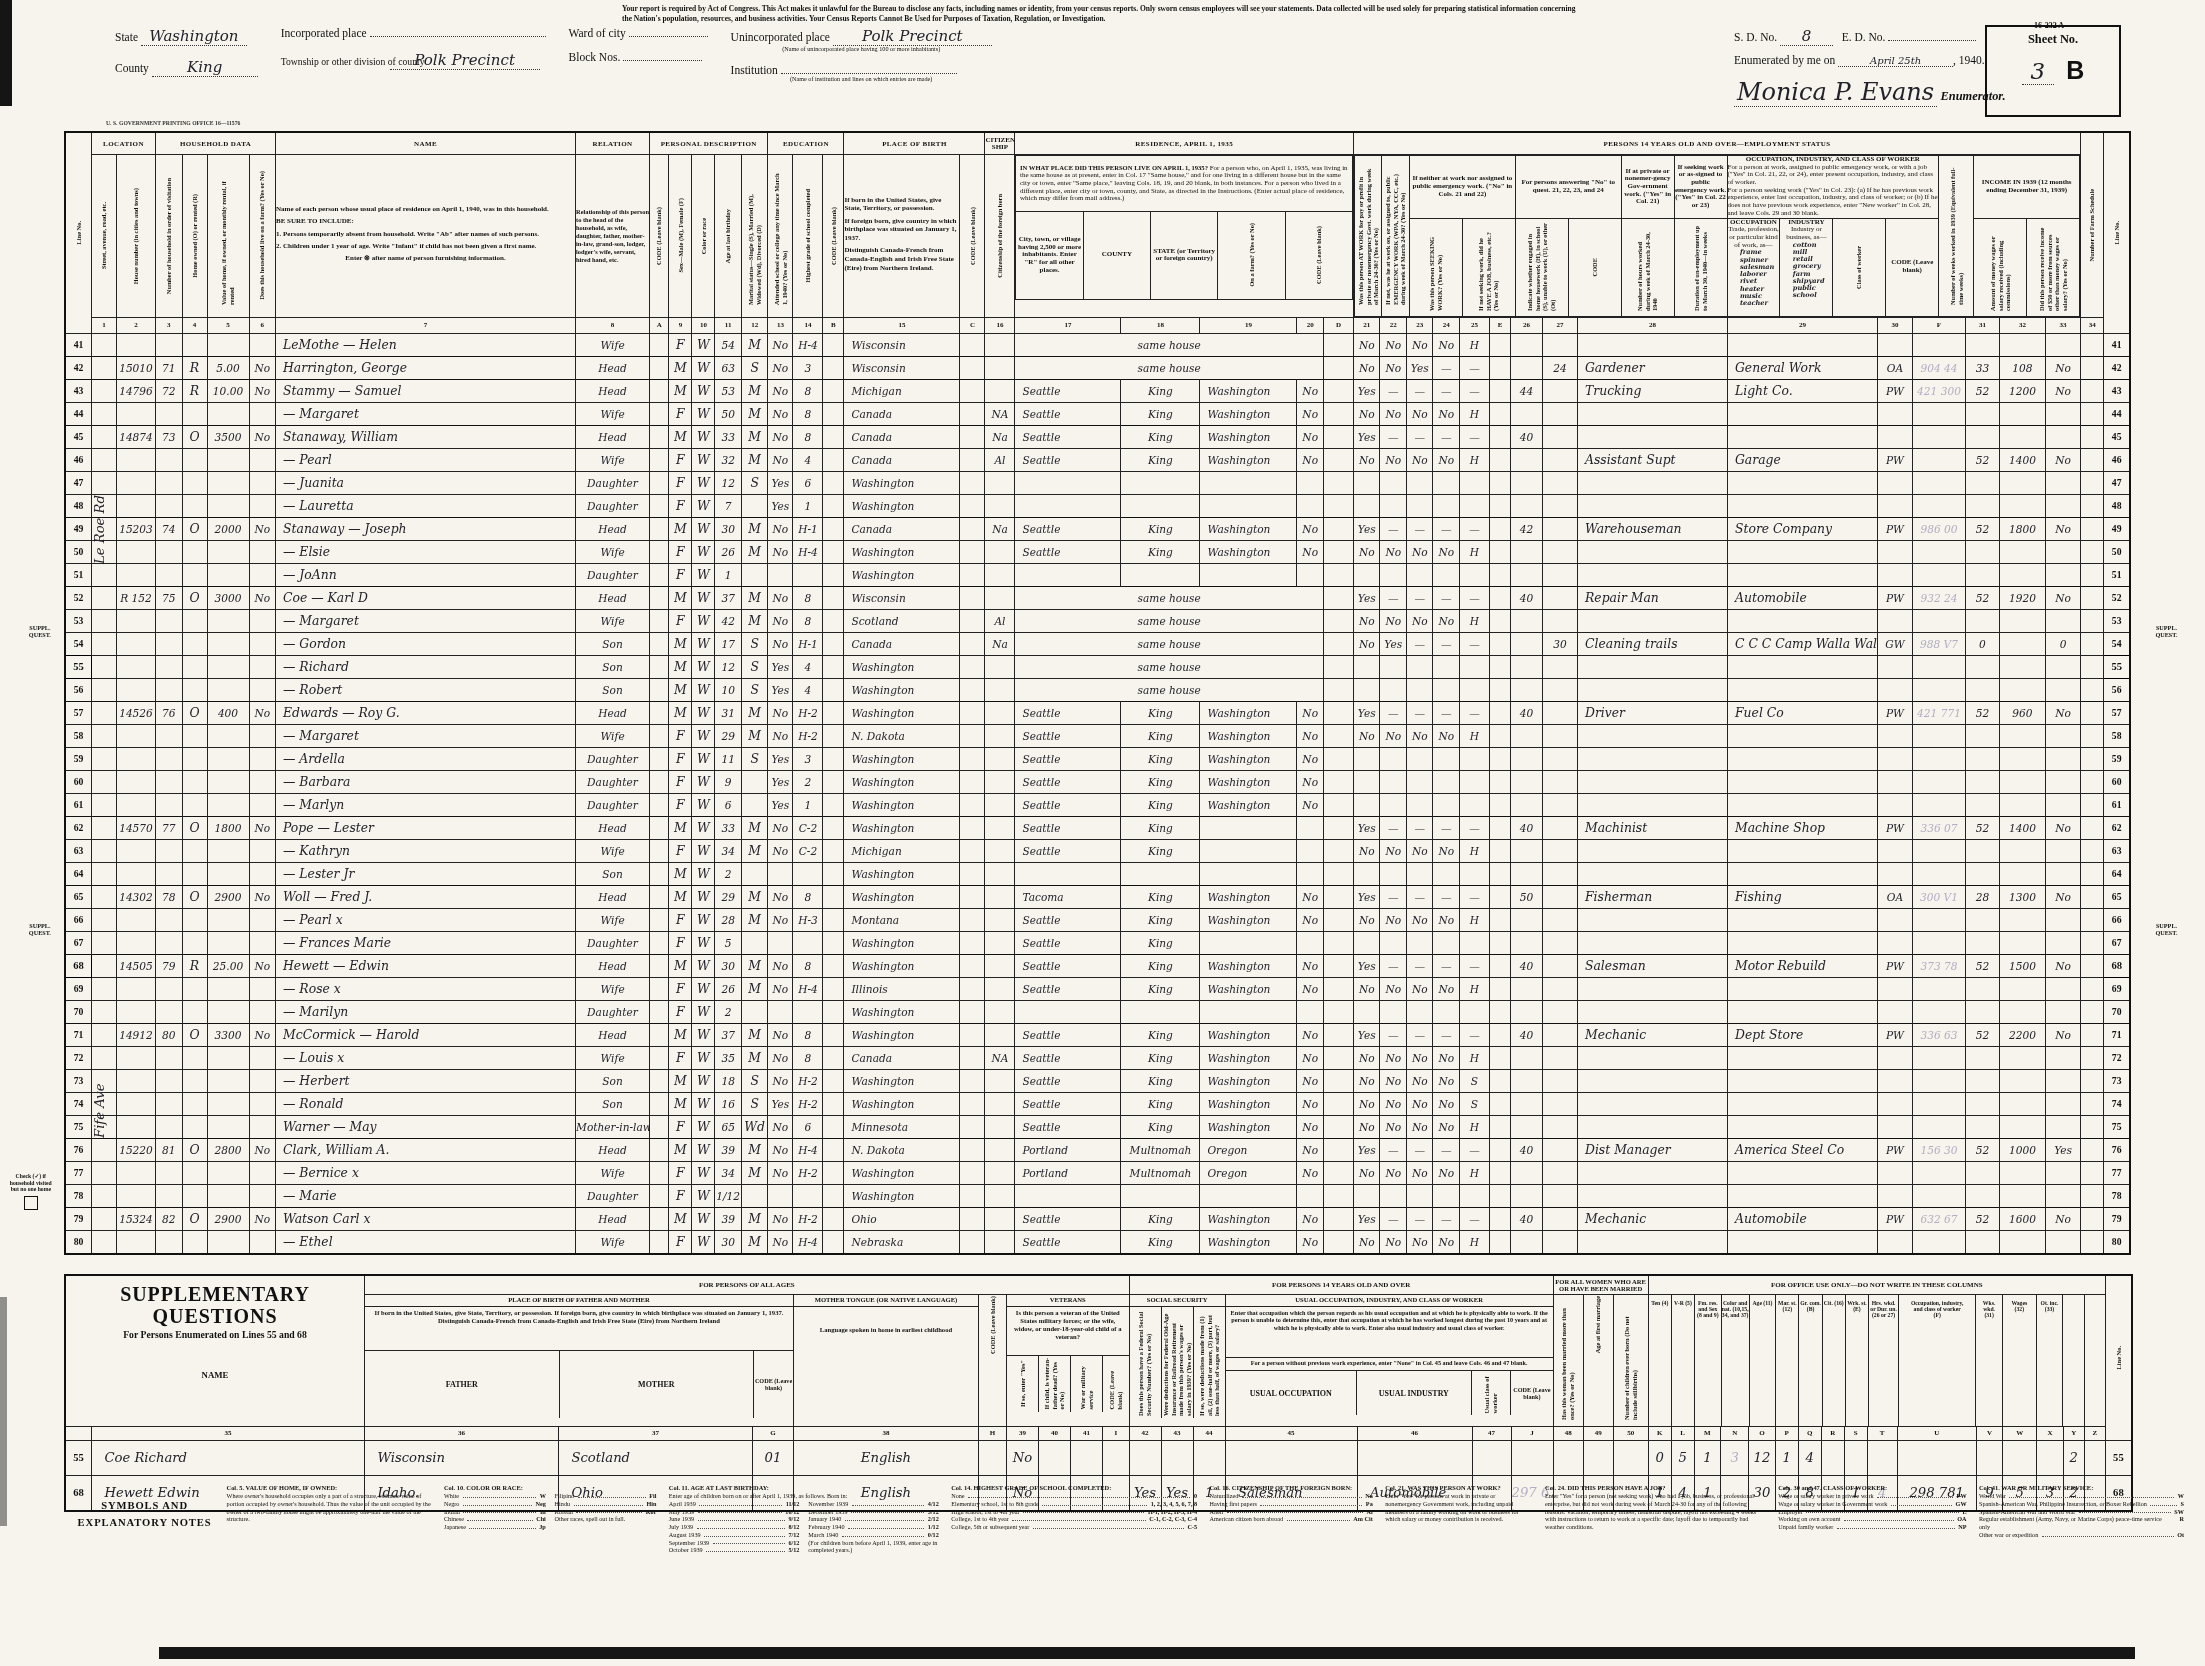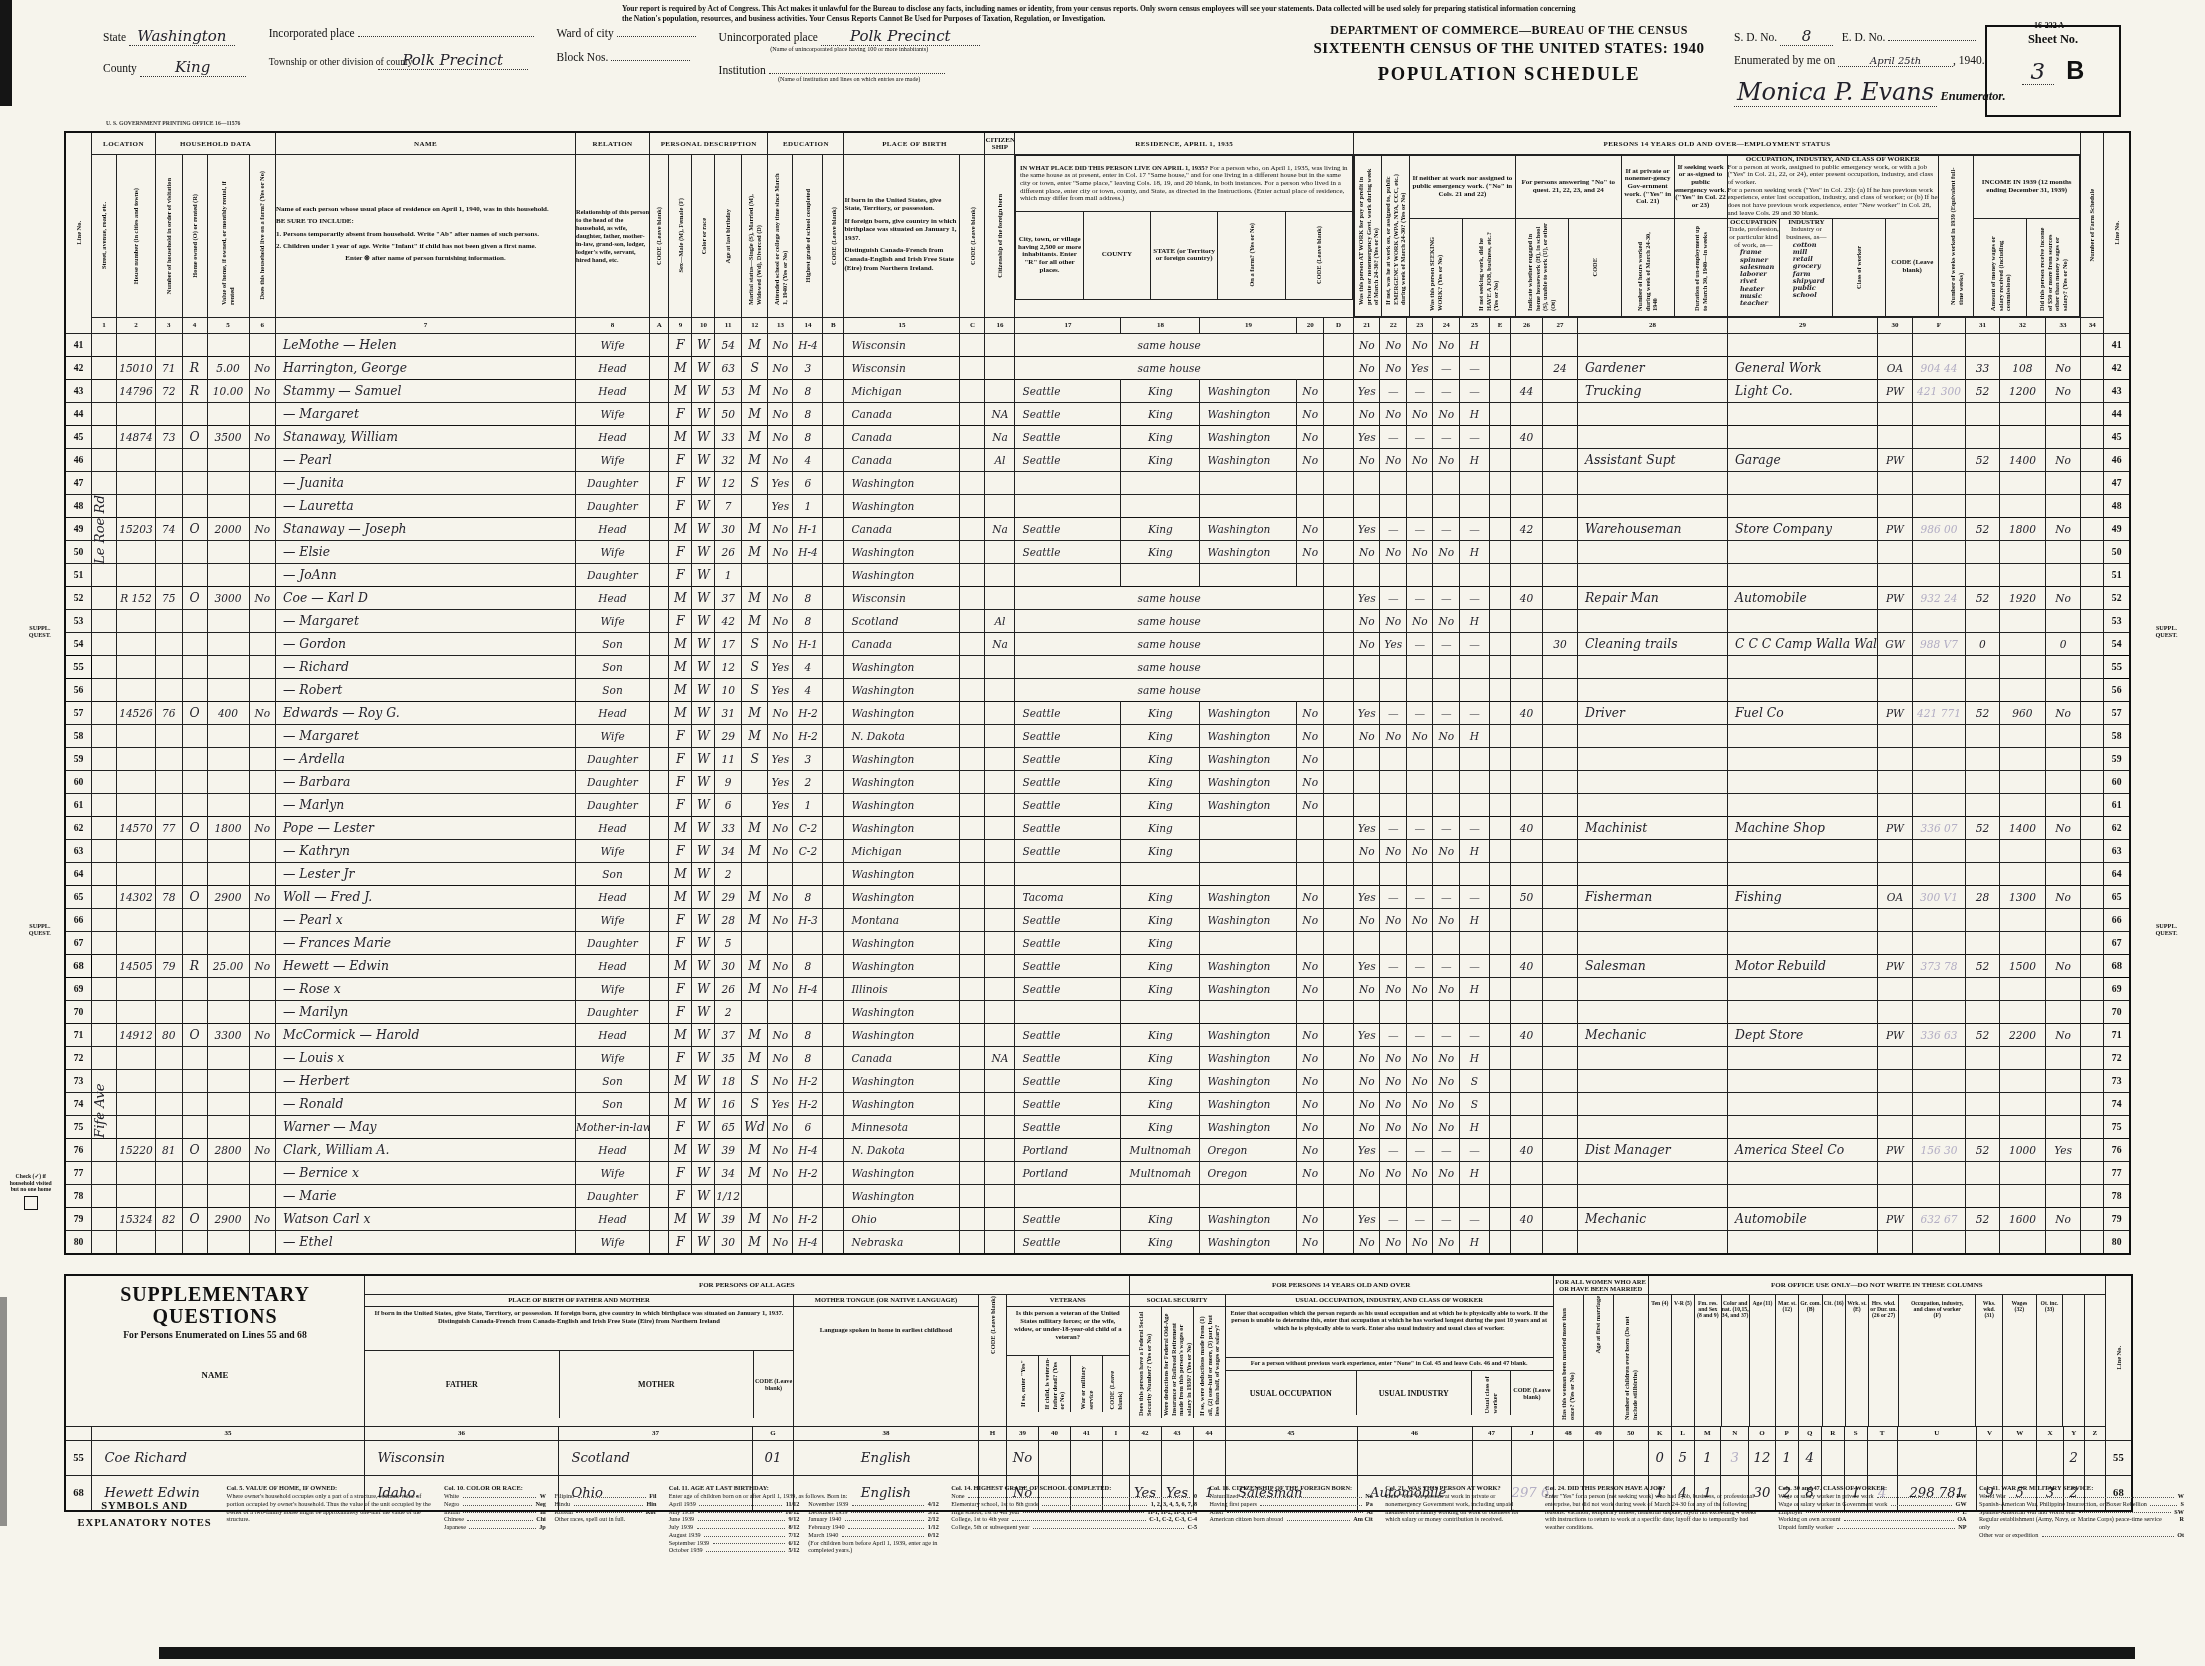--- a/index.html
+++ b/index.html
@@ -6,21 +6,21 @@
   body{width:2206px;height:1667px;background:#8f8d88;font-family:"Liberation Serif",serif;overflow:hidden;}
   .paper{position:absolute;inset:0;background:#f6f4ec;color:#111;}
   .scan-edge-l{position:absolute;left:0;top:0;width:12.4px;height:106px;background:#151515;}
   .scan-edge-l2{position:absolute;left:0;top:1297px;width:7px;height:229px;background:#2a2a2a;opacity:.5;}
   .scan-bar-bottom{position:absolute;left:159px;bottom:7px;width:1976px;height:12.4px;background:#161616;}
   .hw{font-family:"DejaVu Serif",serif;font-style:italic;color:#23222b;}
   .pc{font-family:"DejaVu Serif",serif;font-style:italic;color:#b3aec4;}
   
   .notice{position:absolute;left:622px;top:4.4px;width:962px;font-size:7.5px;line-height:1.25;text-align:left;font-weight:bold;}
   .formno{position:absolute;right:141px;top:21px;font-size:8px;font-weight:bold;}
-  .hdrfields{position:absolute;left:103px;top:26.5px;width:1041px;display:flex;gap:23px;font-size:11.5px;}
+  .hdrfields{position:absolute;left:115px;top:26.5px;width:1041px;display:flex;gap:23px;font-size:11.5px;}
   .fcol{display:flex;flex-direction:column;gap:12.4px;}
   .fld{white-space:nowrap;}
   .fld .lab{font-size:11.5px;}
   .fld .lab2{font-size:9.7px;display:inline-block;line-height:1.05;vertical-align:middle;}
   .wr{display:inline-block;border-bottom:0.9px dotted #333;min-width:106px;text-align:center;}
   .wr .hw{font-size:15px;}
   .subnote{font-size:6.2px;text-align:center;line-height:1;}
   .titleblock{position:absolute;left:1200px;top:23px;width:618px;text-align:center;}
   .titleblock .t1{font-size:12px;font-weight:bold;letter-spacing:0.4px;}
   .titleblock .t2{font-size:15px;font-weight:bold;letter-spacing:0.5px;margin-top:1.8px;}
@@ -119,25 +119,20 @@
       <div class="fld"><span class="lab">Block Nos.</span> <span class="wr" style="min-width:79px"><span class="hw"></span></span></div>
     </div>
     <div class="fcol">
       <div class="fld"><span class="lab">Unincorporated place</span> <span class="wr" style="min-width:159px"><span class="hw">Polk Precinct</span></span>
         <div class="subnote">(Name of unincorporated place having 100 or more inhabitants)</div></div>
       <div class="fld"><span class="lab">Institution</span> <span class="wr" style="min-width:176px"><span class="hw"></span></span>
         <div class="subnote">(Name of institution and lines on which entries are made)</div></div>
     </div>
   </div>
 
-  <div class="titleblock">
-    <div class="t1">DEPARTMENT OF COMMERCE—BUREAU OF THE CENSUS</div>
-    <div class="t2">SIXTEENTH CENSUS OF THE UNITED STATES: 1940</div>
-    <div class="t3">POPULATION SCHEDULE</div>
-  </div>
 
   <div class="adminblock">
     <div class="row"><span>S. D. No.</span> <span class="wr" style="min-width:53px"><span class="hw">8</span></span>
       &nbsp;&nbsp;<span>E. D. No.</span> <span class="wr" style="min-width:88px"><span class="hw"></span></span></div>
     <div class="row" style="margin-top:8.8px"><span>Enumerated by me on</span> <span class="wr" style="min-width:115px"><span class="hw" style="font-size:10px">April 25th</span></span><span>, 1940.</span></div>
   </div>
   <div class="enumline">
     <span class="sig">Monica P. Evans</span>
     <span class="enumlab">Enumerator.</span>
   </div>

